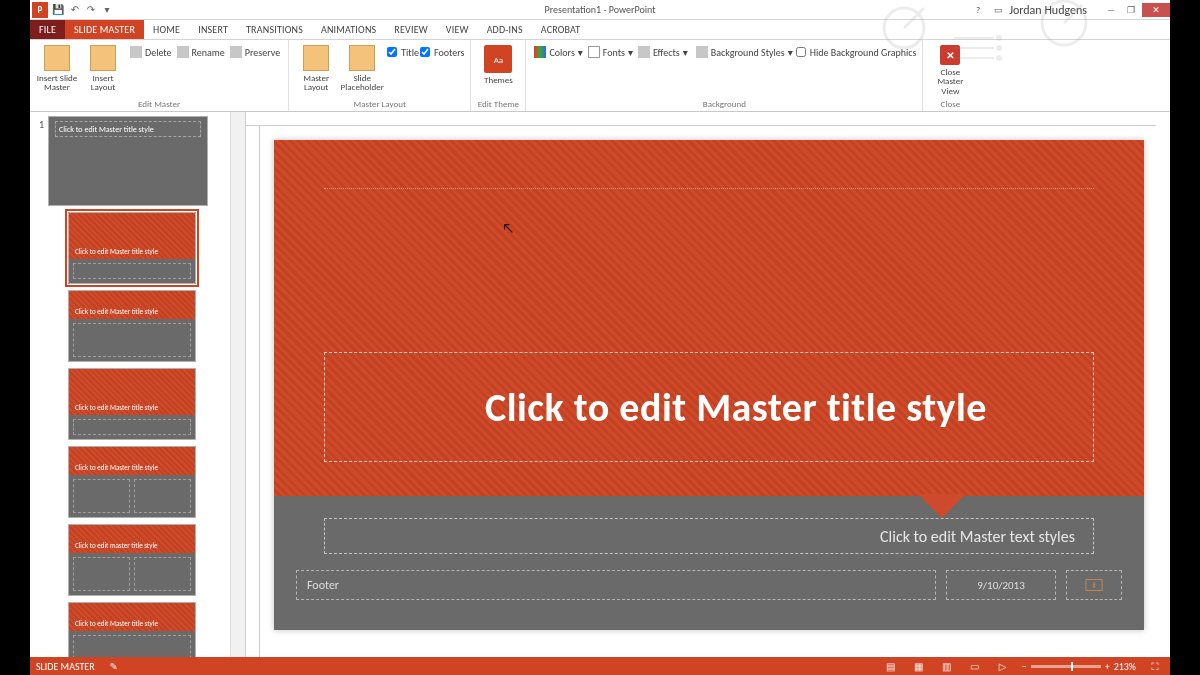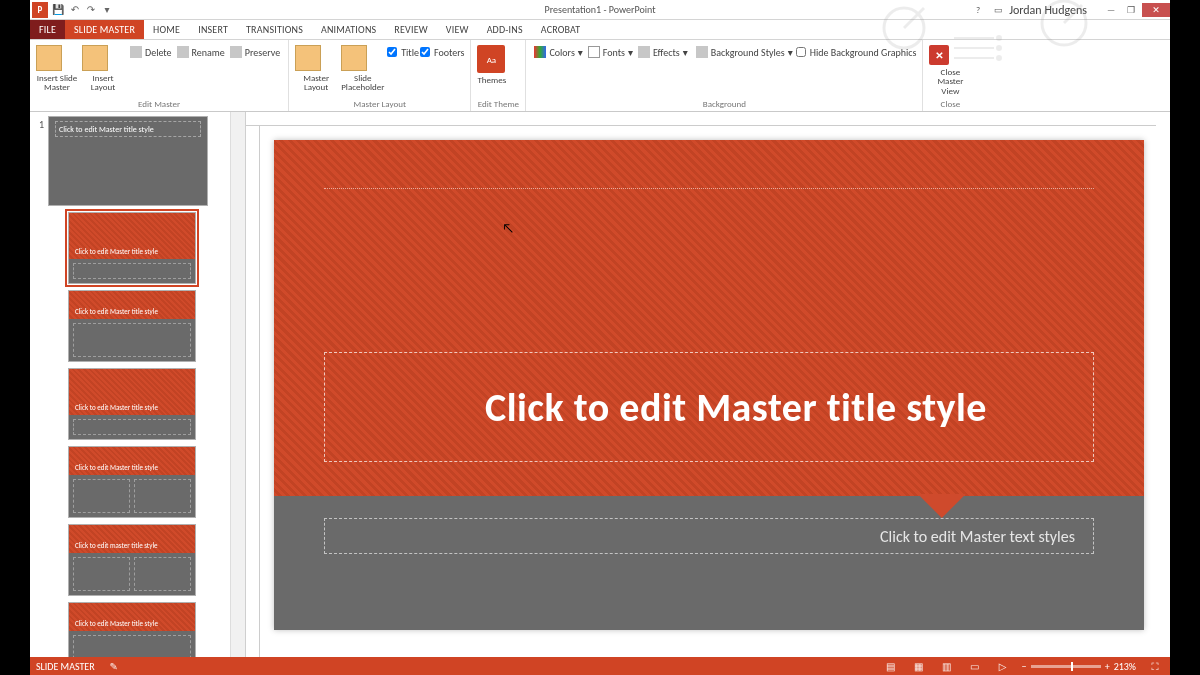--- a/index.html
+++ b/index.html
@@ -18,21 +18,21 @@
   
   .tabs { height:20px; display:flex; align-items:flex-end; border-bottom:1px solid #d4d4d4; font-size:10px; }
   .tab { padding:3px 9px; color:#444; text-transform:uppercase; letter-spacing:.2px; cursor:default; }
   .tab.file { background:#7f1d1d; color:#fff; }
   .tab.active { background:#d04424; color:#fff; }
   
   .ribbon { height:72px; background:#fff; border-bottom:1px solid #c9c9c9; display:flex; font-size:10px; color:#444; }
   .group { border-right:1px solid #e0e0e0; padding:3px 6px 0 6px; display:flex; flex-direction:column; height:100%; }
   .group .controls { flex:1; display:flex; align-items:flex-start; gap:4px; }
   .group .label { text-align:center; font-size:9px; color:#777; padding-bottom:2px; }
-  .bigbtn { display:flex; flex-direction:column; align-items:flex-start; width:42px; gap:2px; padding-top:2px; }
+  .bigbtn { display:flex; flex-direction:column; align-items:center; width:42px; gap:2px; padding-top:2px; }
   .bigbtn .ic { width:26px; height:26px; background:#f4c27a; border:1px solid #caa056; }
   .bigbtn .tx { font-size:9px; line-height:1.05; text-align:center; }
   .smallcol { display:flex; flex-direction:row; gap:1px; padding-top:1px; }
   .smallbtn { display:flex; align-items:center; gap:3px; font-size:10px; height:16px; padding:0 2px; }
   .smallbtn .ic { width:12px; height:12px; background:#c7c7c7; }
   .chk { display:flex; align-items:center; gap:4px; font-size:10px; height:16px; }
   .chk input { width:10px; height:10px; }
   .themes-ic { width:28px; height:28px; background:#d04424; border-radius:2px; display:flex; align-items:center; justify-content:center; color:#fff; font-size:9px; }
   .close-ic { width:20px; height:20px; background:#cc3b2f; border-radius:2px; display:flex; align-items:center; justify-content:center; color:#fff; font-weight:bold; }
   
@@ -303,20 +303,34 @@
           <div class="hero">
             <div class="hero-line"></div>
             <div class="notch"></div>
           </div>
           <div class="title-ph">
               <span>Click to edit Master title style</span>
             </div>
           <div class="subtitle-ph">
               <span>Click to edit Master text styles</span>
             </div>
+          <div class="footer-row">
+            <div class="footer-ph">
+                <span>Footer</span>
+              </div>
+            <div class="date-ph">
+                <span>9/10/2013</span>
+              </div>
+            <div class="num-ph">
+              <svg viewBox="0 0 20 14">
+                  <rect x="1" y="1" width="18" height="12" fill="none" stroke="#c85" stroke-width="1"></rect>
+                  <text x="10" y="10" text-anchor="middle" font-size="8" fill="#c85">#</text>
+                </svg>
+            </div>
+          </div>
         </div>
       </div>
       <div class="cursor-arrow">↖</div>
     </div>
   </div>
 
   <div class="status">
     <span>SLIDE MASTER</span>
     <span class="vbtn">✎</span>
     <div class="spacer"></div>

